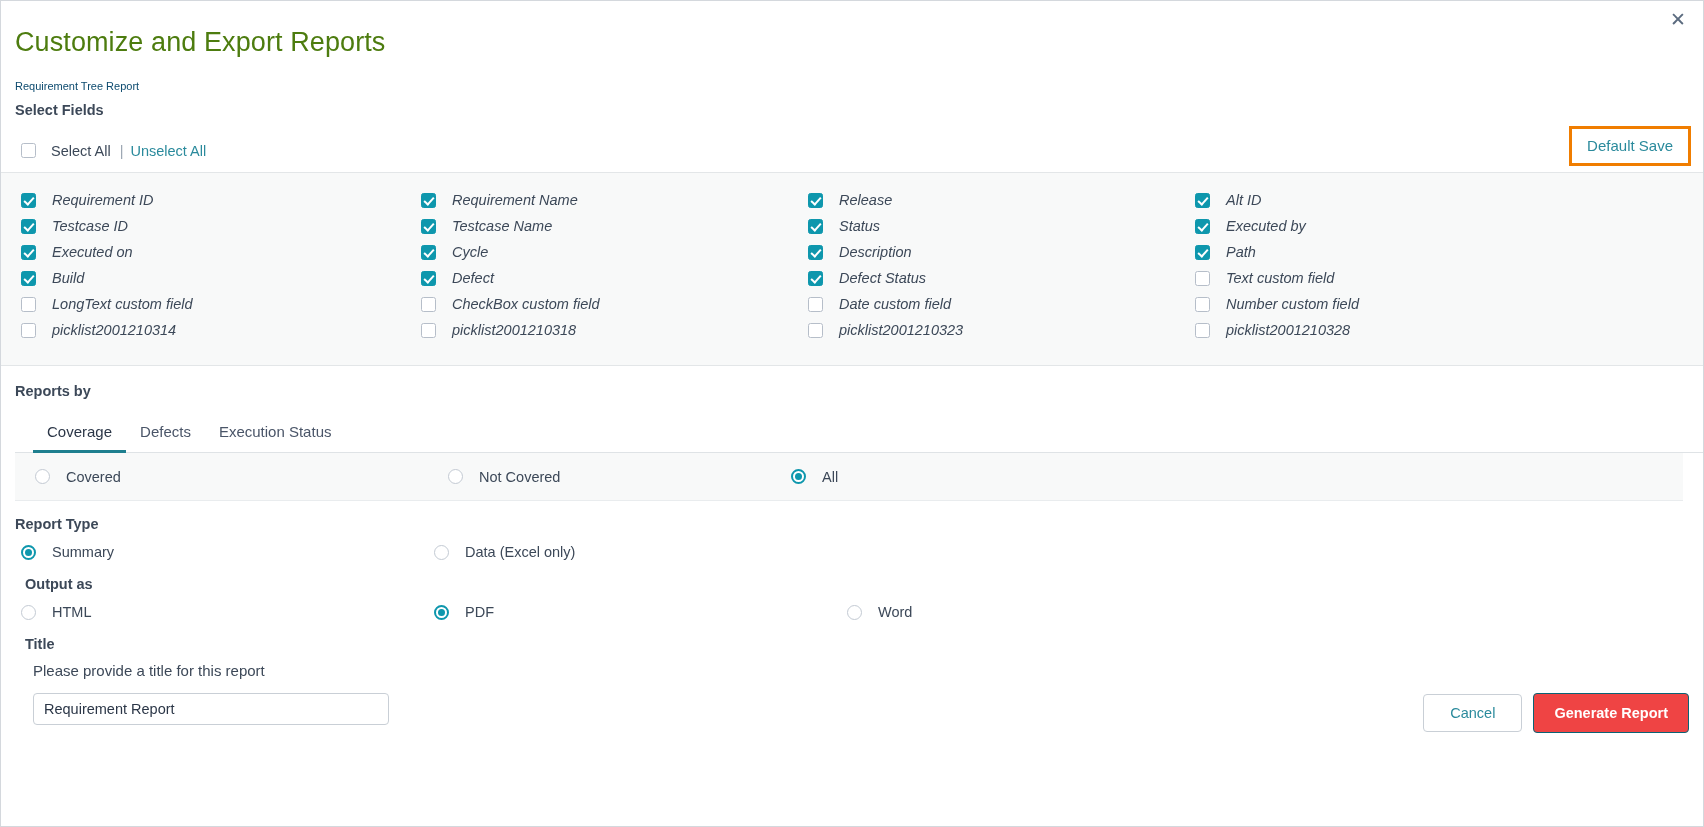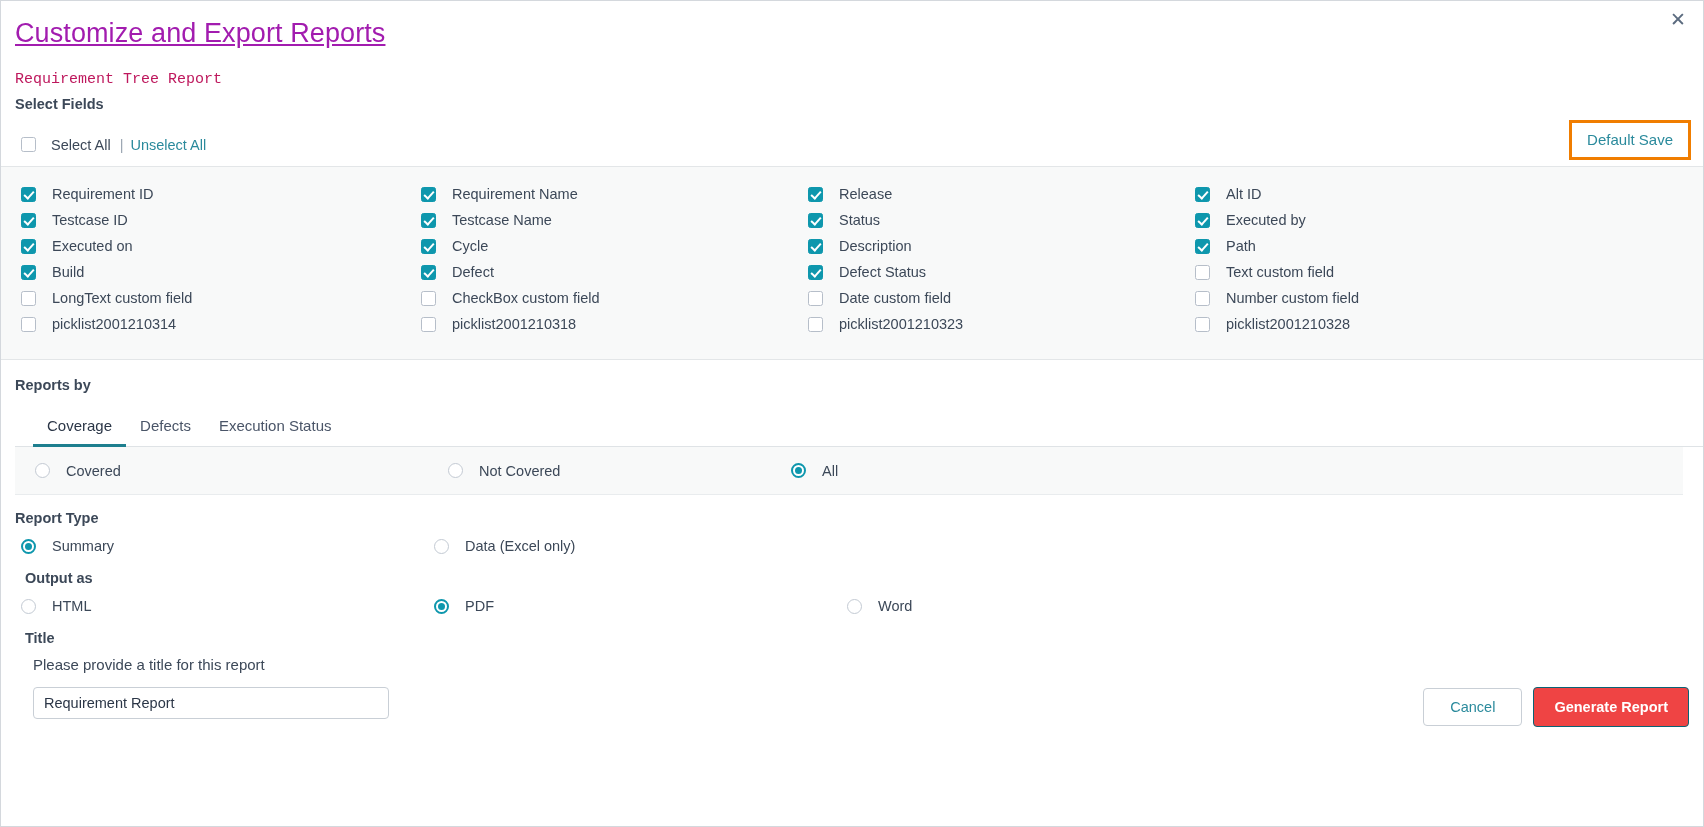--- a/index.html
+++ b/index.html
@@ -29,32 +29,30 @@
     cursor: pointer;
     color: #5b6b7f;
     font-size: 19px;
     line-height: 22px;
     text-align: center;
     font-family: "Liberation Sans", sans-serif;
   }
   .page-title {
     font-size: 27px;
     font-weight: 400;
-    color: #a21caf;
-    padding: 17px 0 0 14px;
+    color: #4d7c0f;
+    padding: 26px 0 0 14px;
     letter-spacing: 0.1px;
-    text-decoration: underline;
   }
   .report-link {
-    color: #be185d;
-    font-size: 15px;
+    color: #0c4a6e;
+    font-size: 11px;
     padding: 22px 0 0 14px;
     cursor: pointer;
     display: inline-block;
-    font-family: Liberation Mono, monospace;
   }
   .section-label {
     font-size: 14.5px;
     font-weight: bold;
     color: #3c4858;
     padding: 8px 0 0 14px;
   }
   .selectall-row {
     display: flex;
     align-items: center;
@@ -111,20 +109,21 @@
     border-top: 1px solid #e3e6e8;
     border-bottom: 1px solid #e3e6e8;
     padding: 14px 0 22px 0;
     margin-top: 2px;
   }
   .fields-grid {
     display: grid;
     grid-template-columns: 400px 387px 387px 1fr;
     row-gap: 0;
     padding-left: 20px;
+    font-style: italic;
   }
   .field-item {
     display: flex;
     align-items: center;
     height: 26px;
     cursor: pointer;
   }
   .field-label {
     font-size: 14.5px;
     color: #3c4858;

